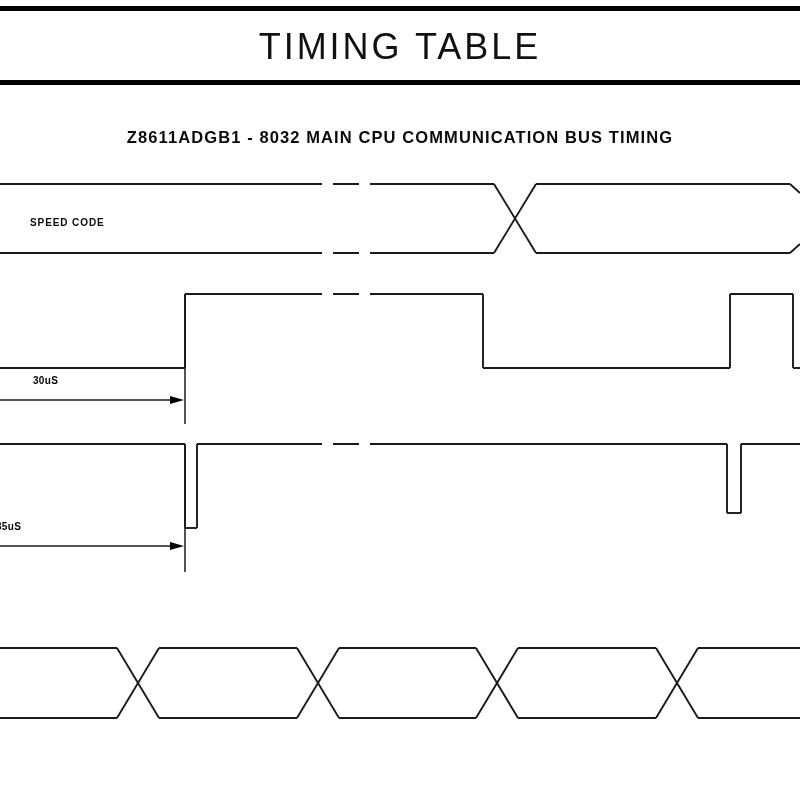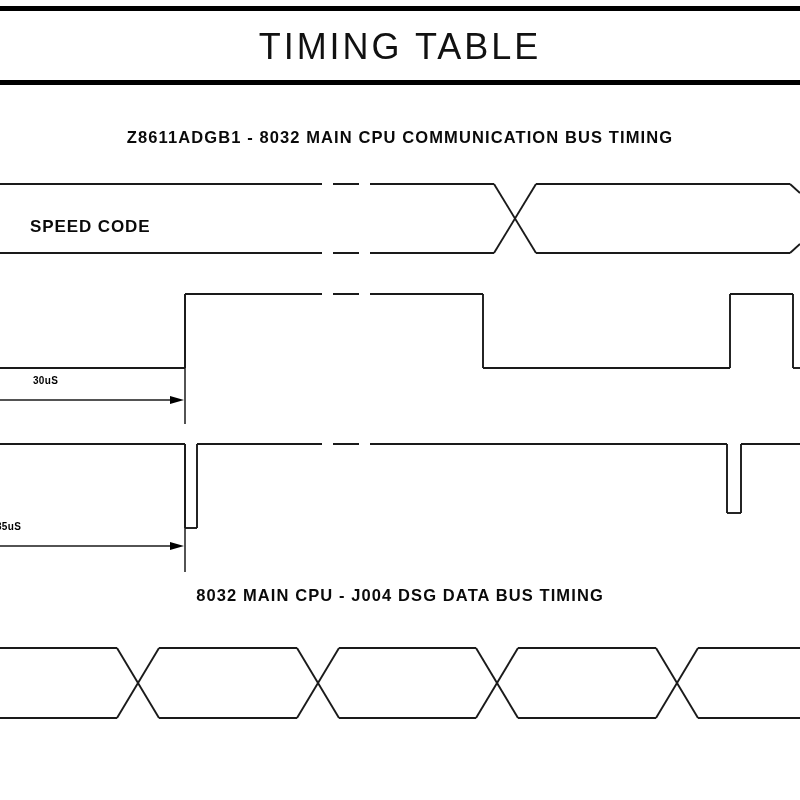--- a/index.html
+++ b/index.html
@@ -49,21 +49,21 @@
     letter-spacing: 1.1px;
     color: #0a0a0a;
     font-weight: bold;
     white-space: nowrap;
   }
   #header-1 { top: 128px; }
   #header-2 { top: 586px; }
 
   .signal-label {
     position: absolute;
-    font-size: 17px;
+    font-size: 10px;
     letter-spacing: 0.9px;
     font-weight: bold;
     color: #0a0a0a;
     white-space: nowrap;
   }
   #label-speed-code { left: 30px; top: 217px; }
 
   .dim-label {
     position: absolute;
     font-size: 10px;
@@ -116,21 +116,20 @@
   <div class="rule" id="rule-bottom"></div>
 
   <div class="section-header" id="header-1">Z8611ADGB1 - 8032 MAIN CPU COMMUNICATION BUS TIMING</div>
 
   <div class="signal-label" id="label-speed-code">SPEED CODE</div>
 
   <div class="dim-label" id="label-30us">30uS</div>
 
   <div class="dim-label" id="label-35us">35uS</div>
 
-  <div class="section-header" id="header-2">8032 MAIN CPU - J004 DSG DATA BUS TIMING</div>
 
   <svg id="waveforms" viewBox="0 0 800 800">
 
     <g>
 
       <line x1="0" y1="184" x2="296" y2="184"></line>
       <line x1="0" y1="253" x2="296" y2="253"></line>
 
       <line class="dash" x1="296" y1="184" x2="392" y2="184"></line>
       <line class="dash" x1="296" y1="253" x2="392" y2="253"></line>

